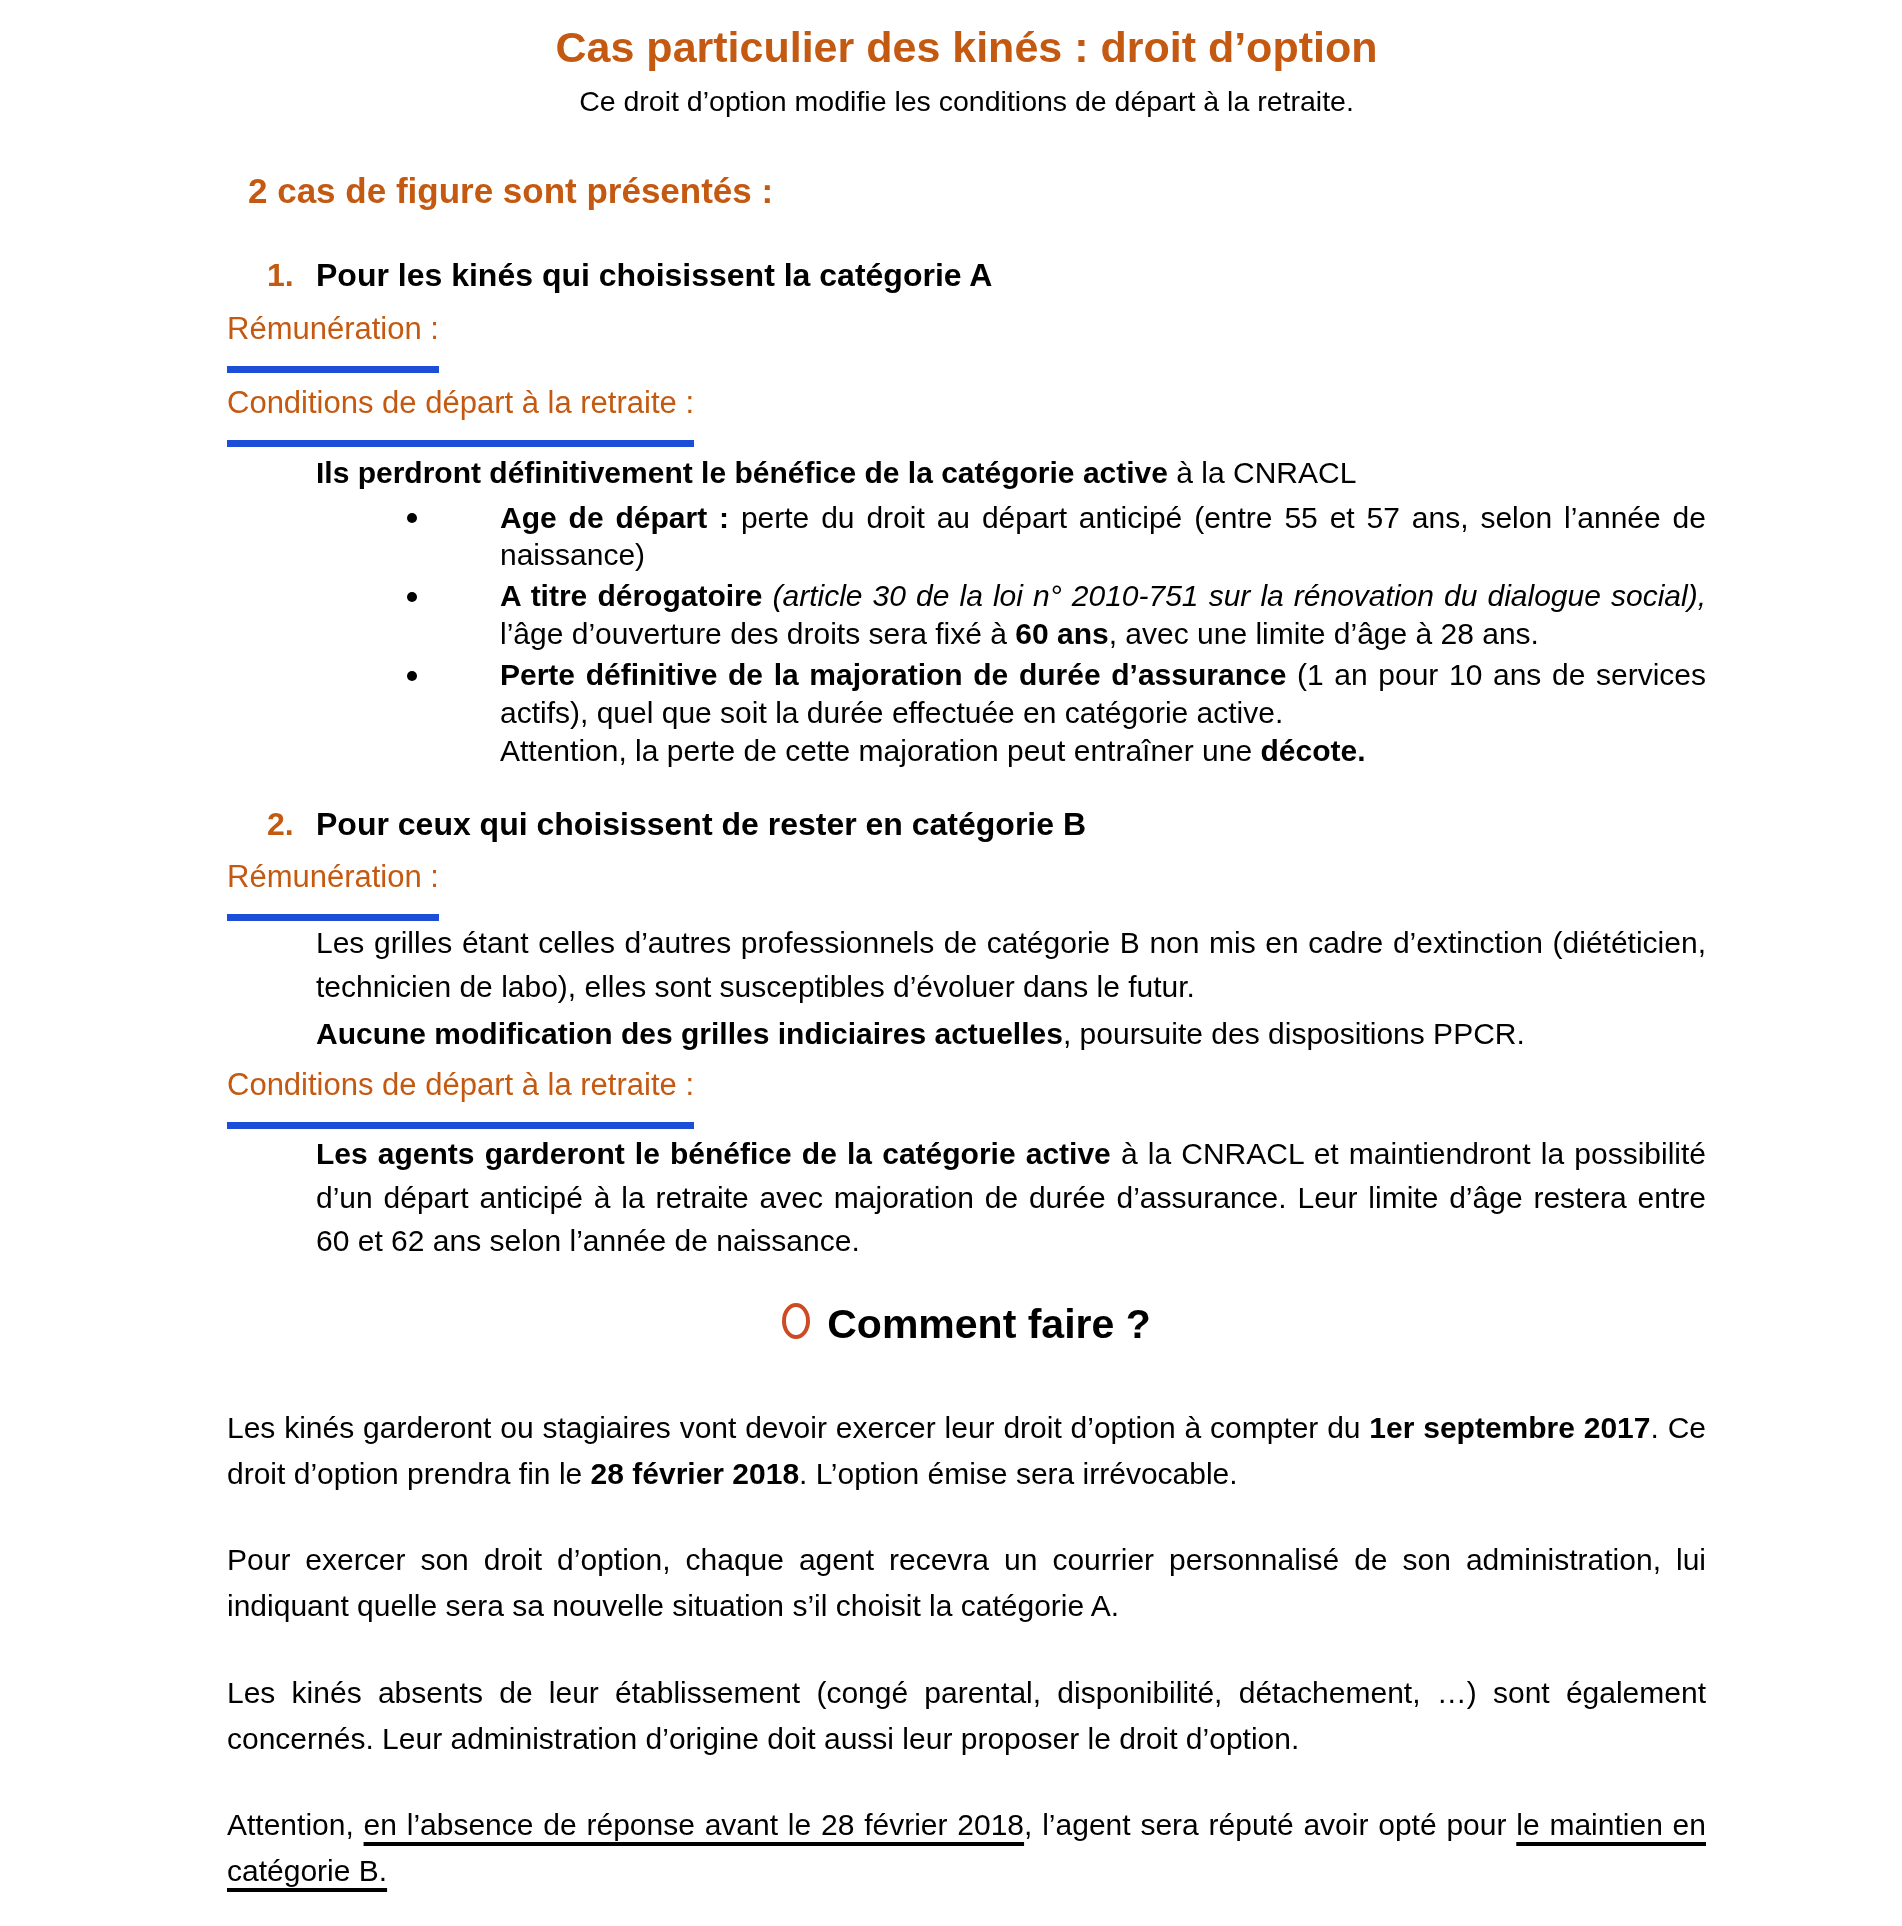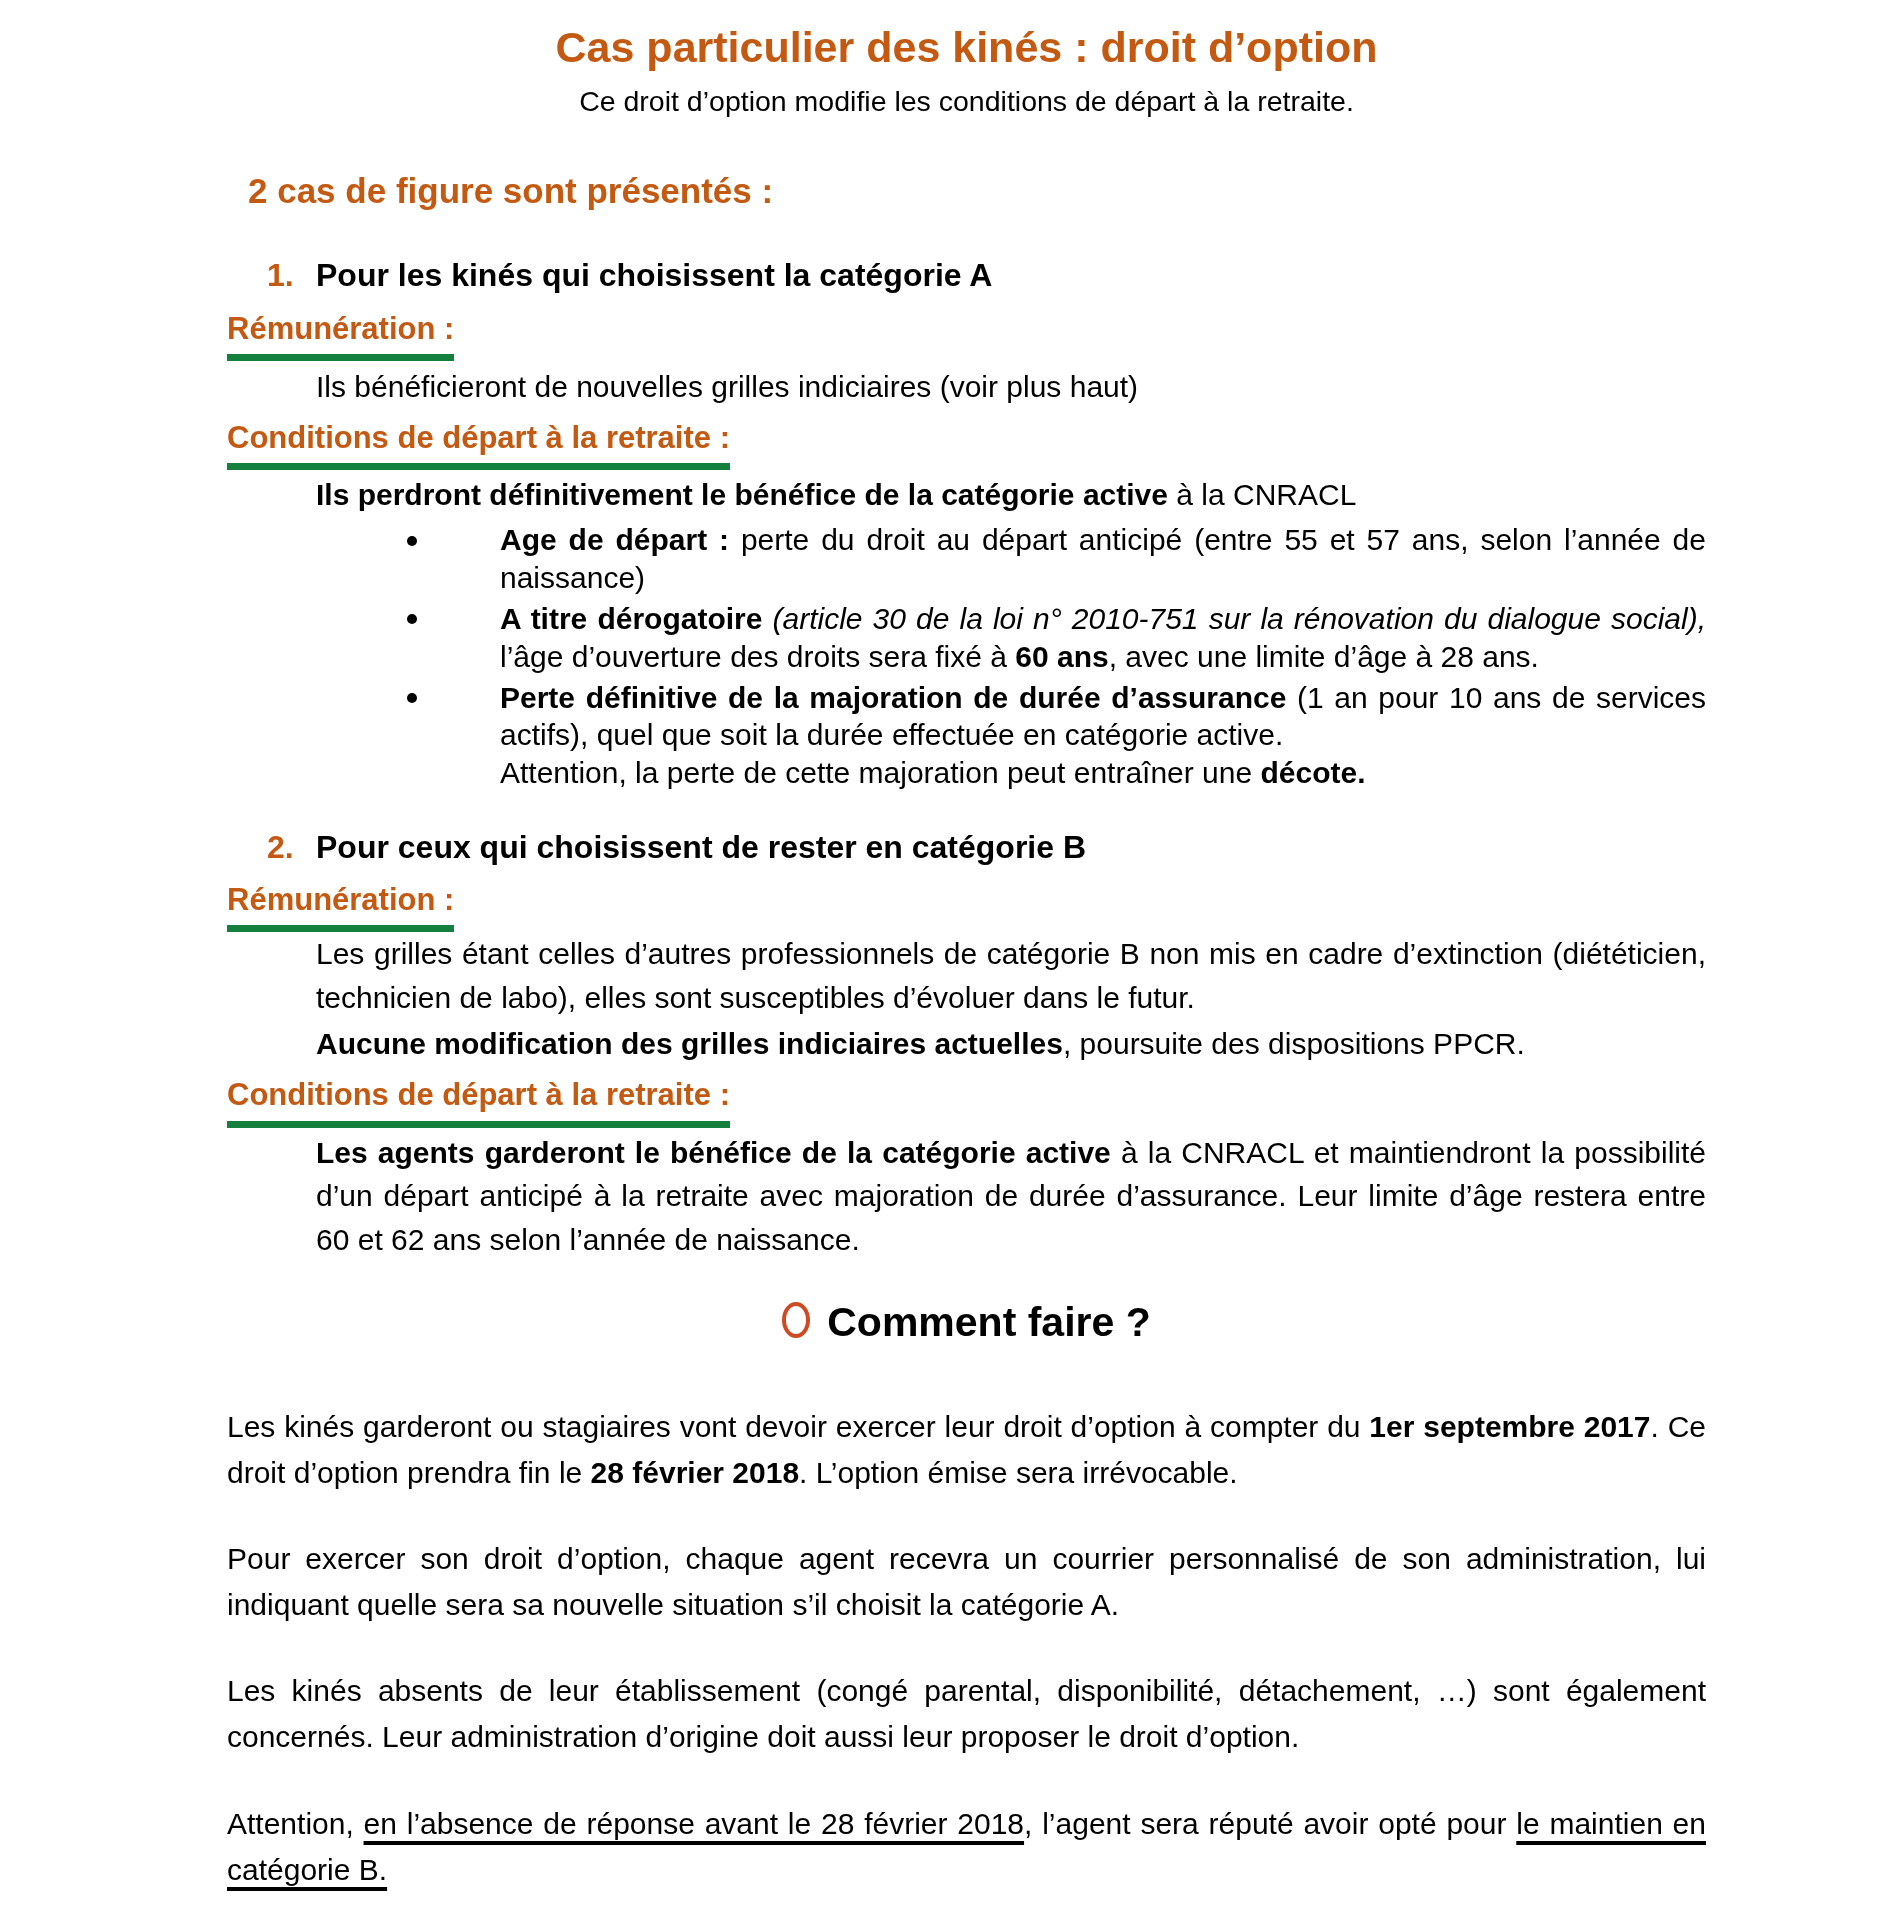--- a/index.html
+++ b/index.html
@@ -52,23 +52,23 @@
     color: #C45911;
   }
   .h3 {
     margin-top: 13.5px;
     font-size: 31px;
     line-height: 1.2;
   }
   .h3 .inner {
     display: inline-block;
     color: #C45911;
-    font-weight: bold;
-    border-bottom: 7px solid #15803d;
-    padding-bottom: 7px;
+    font-weight: normal;
+    border-bottom: 7px solid #1d4ed8;
+    padding-bottom: 19px;
   }
   .h3.tight { margin-top: 10.8px; }
   .para {
     font-size: 30px;
     line-height: 1.45;
     text-align: justify;
     margin: 3.1px 0 0 0;
   }
   .indent { margin-left: 89px; }
   .no-gap { margin-top: 0; }
@@ -133,21 +133,20 @@
   <div class="section-heading">2 cas de figure sont présentés :</div>
 
   <div class="num-item">
     <span class="num">1.</span>
     <span>Pour les kinés qui choisissent la catégorie A</span>
   </div>
 
   <div class="h3">
     <span class="inner">Rémunération :</span>
   </div>
-  <p class="para indent">Ils bénéficieront de nouvelles grilles indiciaires (voir plus haut)</p>
 
   <div class="h3 tight">
     <span class="inner">Conditions de départ à la retraite :</span>
   </div>
   <p class="para indent"><span class="b">Ils perdront définitivement le bénéfice de la catégorie active</span><span> à la CNRACL</span></p>
 
   <ul class="bullets">
     <li class="bullet">
       <span class="dot"></span>
       <span class="b">Age de départ :</span><span> perte du droit au départ anticipé (entre 55 et 57 ans, selon l’année de naissance)</span>

